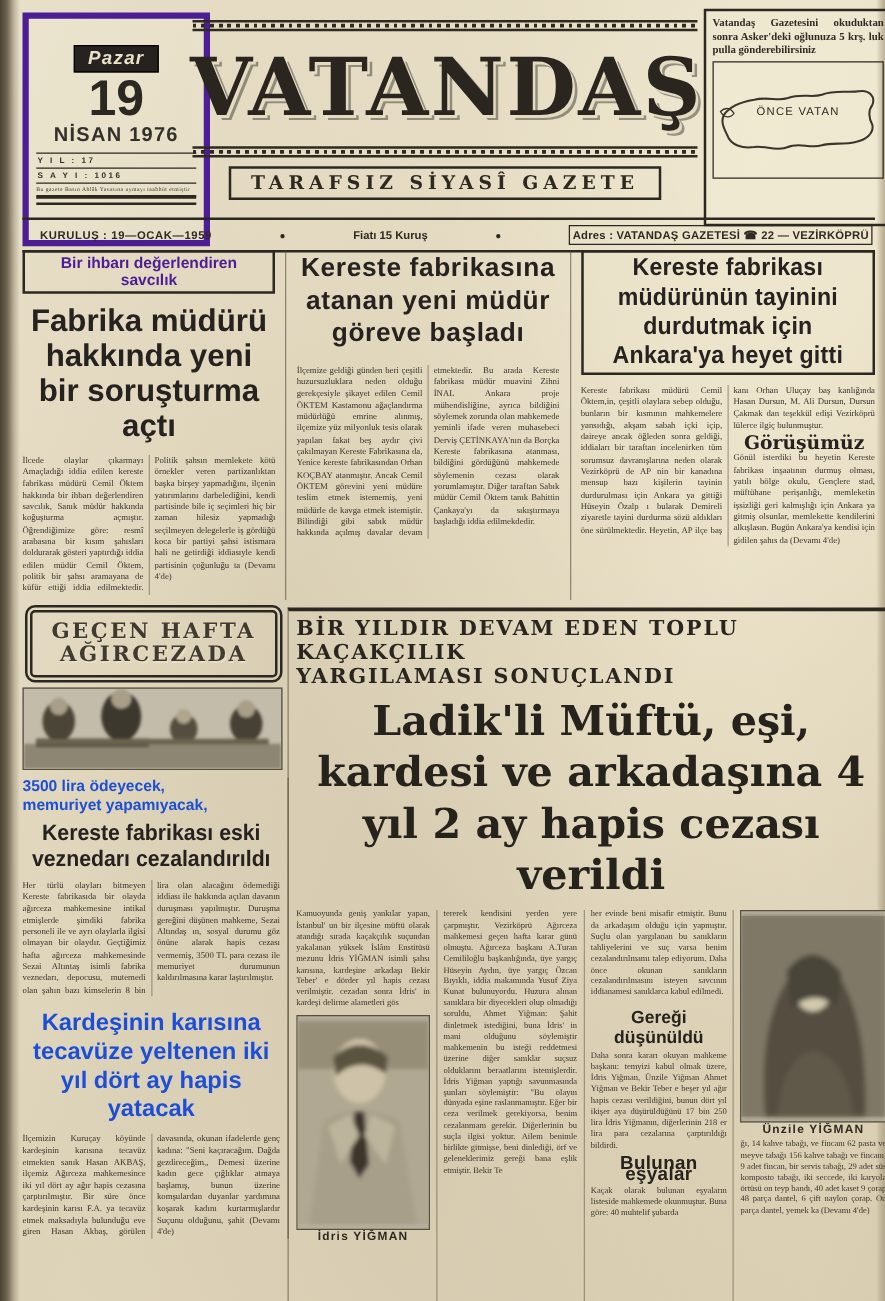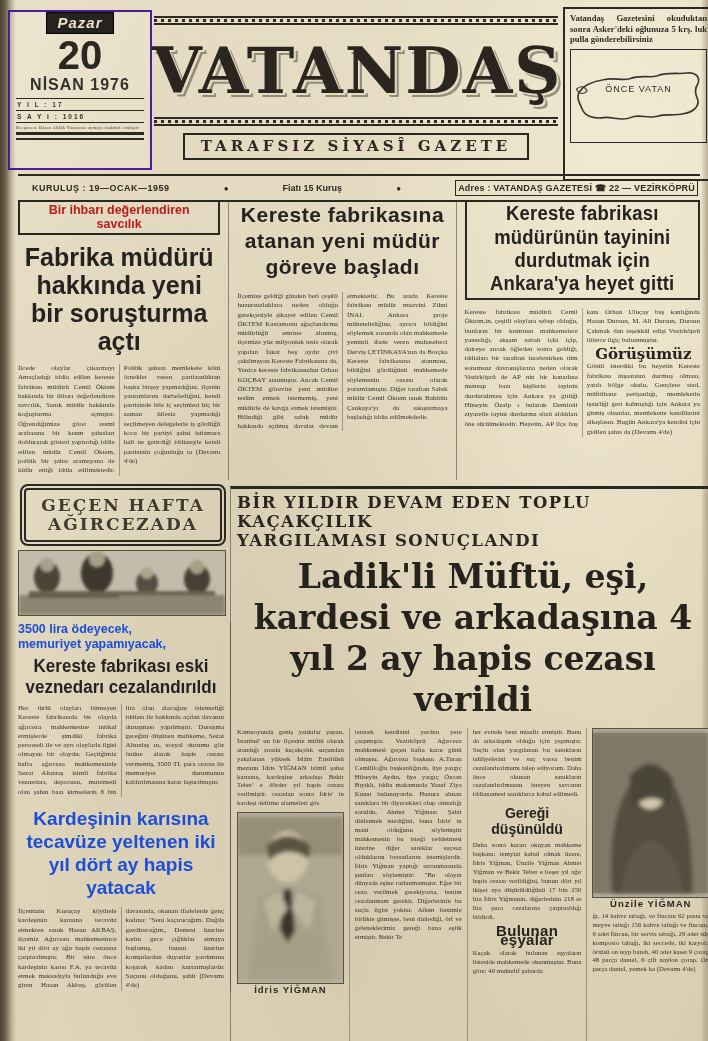--- a/index.html
+++ b/index.html
@@ -11,22 +11,22 @@
       radial-gradient(ellipse at 50% 90%, rgba(120,100,70,.12), transparent 60%),
       linear-gradient(112deg,#e9e0c9 0%,#ddd3b8 38%,#e4dabf 68%,#d8cdb1 100%);
     color:#34302a;
   }
   .binding{position:absolute;left:0;top:0;width:16px;height:1041px;
     background:linear-gradient(90deg,#4a4234 0%,#6f6450 35%,rgba(110,98,78,.35) 70%,transparent 100%);}
   .edge-right{position:absolute;right:0;top:0;width:7px;height:1041px;
     background:linear-gradient(270deg,#b3a88d 0%,rgba(170,158,130,.4) 60%,transparent 100%);}
 
   
-  .calendar{position:absolute;left:8px;top:10px;width:128px;height:152px;
-    border:2px solid #4c1d95;padding:0 6px 4px;background:rgba(255,252,240,.15);text-align:center;}
+  .calendar{position:absolute;left:18px;top:10px;width:128px;height:152px;
+    border:5px solid #4c1d95;padding:21px 6px 4px;background:rgba(255,252,240,.15);text-align:center;}
   .cal-day-name{display:inline-block;background:#262220;color:#ece2c8;
     font-family:"Liberation Sans",sans-serif;font-weight:bold;font-style:italic;
     font-size:15px;padding:1px 10px 2px;border:1px solid #000;letter-spacing:1px;}
   .cal-day{font-family:"Liberation Sans",sans-serif;font-weight:800;font-size:40px;line-height:42px;color:#2b2721;}
   .cal-my{font-family:"Liberation Sans",sans-serif;font-weight:800;font-size:16px;letter-spacing:1px;border-bottom:1px solid #2b2721;padding-bottom:4px;}
   .cal-row{font-family:"Liberation Sans",sans-serif;font-weight:bold;font-size:6.5px;
     letter-spacing:2px;text-align:left;border-bottom:1px solid #2b2721;padding:2px 1px;}
   .cal-fine{font-size:4.5px;letter-spacing:.4px;text-align:left;padding:2px 0 1px;color:#3c362e;white-space:nowrap;overflow:hidden;}
   .cal-bars{border-top:3px solid #2b2721;border-bottom:2px solid #2b2721;height:3px;margin-top:1px;}
 
@@ -57,21 +57,21 @@
     font-weight:bold;font-size:9px;color:#2e2a22;}
   .infobar .seg{white-space:nowrap;}
   .infobar .k{margin-left:14px;letter-spacing:.5px;}
   .infobar .dot{flex:1;text-align:center;font-size:8px;}
   .infobar .addr{border:1.5px solid #2b2721;padding:2px 2px;margin-right:2px;letter-spacing:.2px;}
 
   
   .body-2col{font-size:7px;line-height:9.3px;text-align:justify;color:#38332b;
     column-count:2;column-gap:9px;column-rule:1px solid rgba(80,72,58,.45);}
   .kick{border:2px solid #2b2721;display:inline-block;padding:1px 5px 2px;
-    font-family:"Liberation Sans",sans-serif;font-weight:800;font-size:12.5px;color:#b91c1c;}
+    font-family:"Liberation Sans",sans-serif;font-weight:800;font-size:12.5px;color:#4c1d95;}
   .h-sans{font-family:"Liberation Sans",sans-serif;font-weight:800;color:#262220;text-align:center;}
 
   .top-band{position:absolute;left:18px;top:200px;width:682px;height:280px;display:flex;}
   .col-a{width:208px;padding-right:8px;border-right:1px solid rgba(70,62,50,.55);}
   .col-b{width:216px;padding:0 8px;border-right:1px solid rgba(70,62,50,.55);}
   .col-c{width:242px;padding-left:8px;}
   .col-a .headline{font-size:25px;line-height:28px;margin:8px 0 9px;}
   .col-b .headline{font-size:21px;line-height:26px;margin:2px 0 12px;letter-spacing:.5px;}
   .col-c .headbox{border:2px solid #2b2721;padding:3px 4px 5px;margin-bottom:8px;}
   .col-c .headline{font-size:18.5px;line-height:22px;letter-spacing:.2px;transform:scaleY(1.06);}
@@ -117,21 +117,21 @@
   .unzile-photo{height:168px;}
 </style>
 </head>
 <body>
 
 <div class="binding"></div>
 <div class="edge-right"></div>
 
 <div class="calendar">
   <div><span class="cal-day-name">Pazar</span></div>
-  <div class="cal-day">20</div>
+  <div class="cal-day">19</div>
   <div class="cal-my">NİSAN 1976</div>
   <div class="cal-row">Y I L : 17</div>
   <div class="cal-row">S A Y I : 1016</div>
   <div class="cal-fine">Bu gazete Basın Ahlâk Yasasına uymayı taahhüt etmiştir</div>
   <div class="cal-bars"></div>
 </div>
 
 <div class="masthead">
   <div class="orn"></div>
   <div class="mast-title">VATANDAŞ</div>

